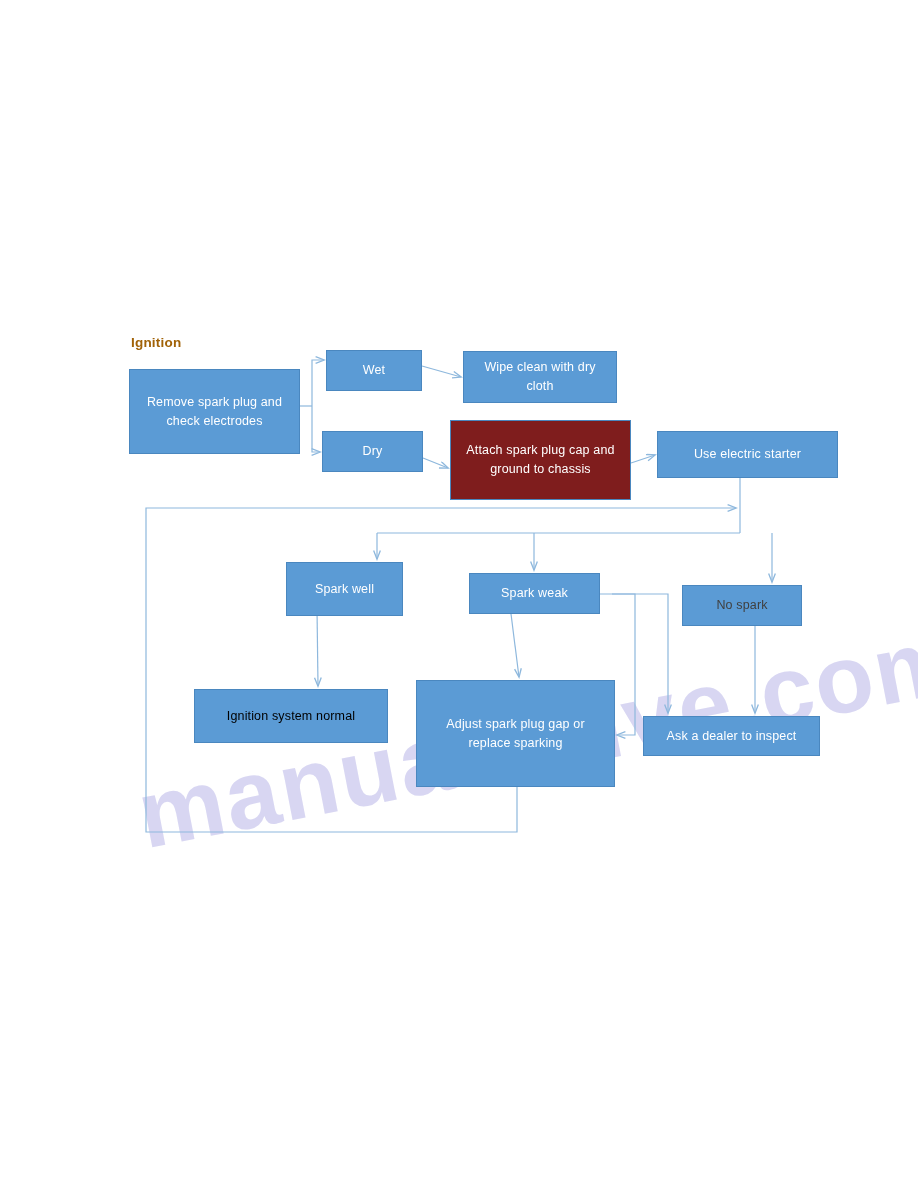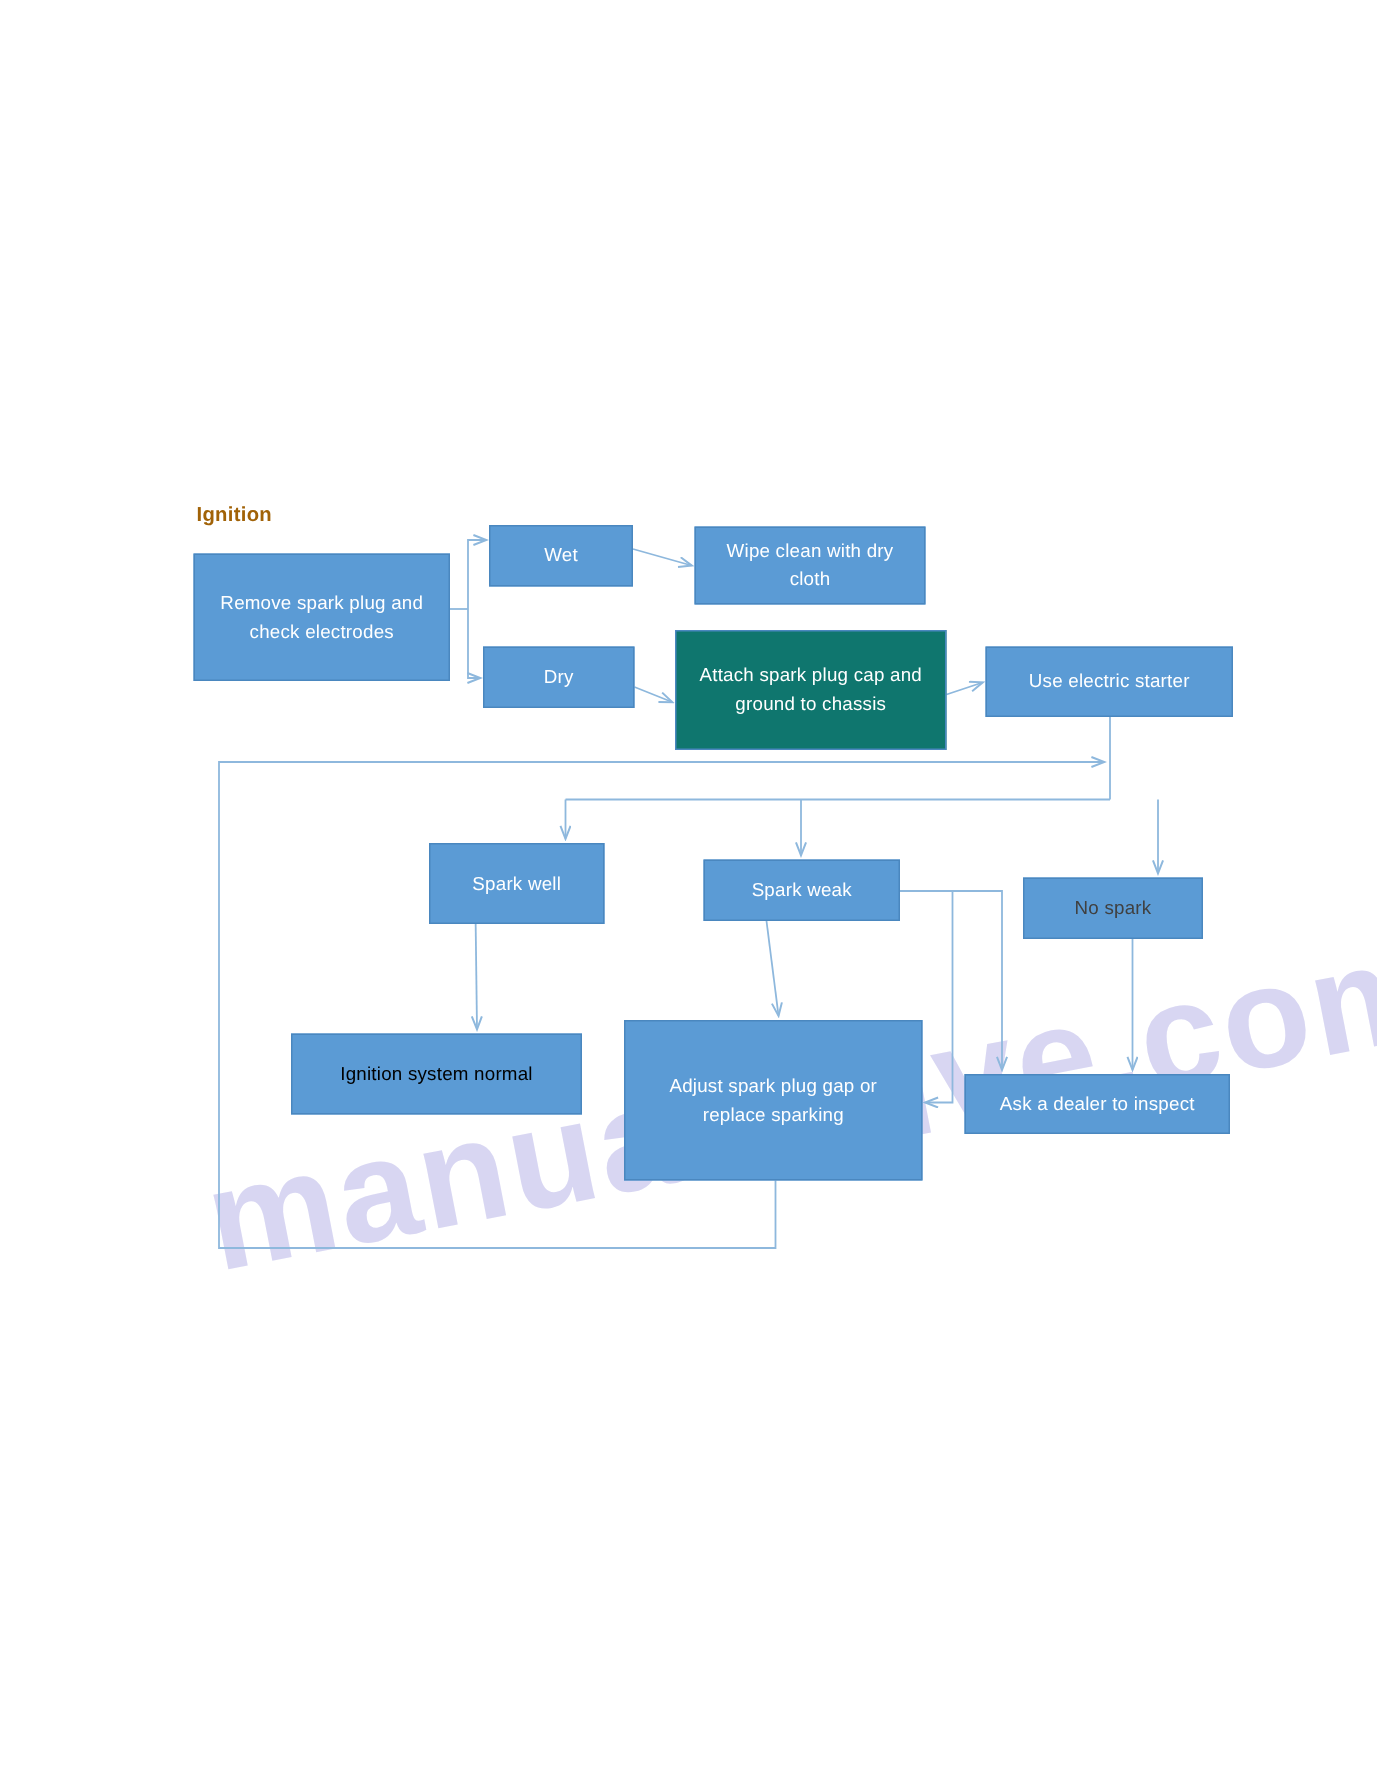--- a/index.html
+++ b/index.html
@@ -141,22 +141,22 @@
 
         <path d="M517,787 L517,832 L146,832 L146,508 L736,508" marker-end="url(#arrowhead)"></path>
 
       </g>
     </svg>
 
     <div class="node" style="left: 129px; top: 369px; width: 171px; height: 85px; background: rgb(91, 155, 213); border-color: rgb(74, 135, 191); color: rgb(255, 255, 255);">Remove spark plug and check electrodes</div>
     <div class="node" style="left: 326px; top: 350px; width: 96px; height: 41px; background: rgb(91, 155, 213); border-color: rgb(74, 135, 191); color: rgb(255, 255, 255);">Wet</div>
     <div class="node" style="left: 322px; top: 431px; width: 101px; height: 41px; background: rgb(91, 155, 213); border-color: rgb(74, 135, 191); color: rgb(255, 255, 255);">Dry</div>
     <div class="node" style="left: 463px; top: 351px; width: 154px; height: 52px; background: rgb(91, 155, 213); border-color: rgb(74, 135, 191); color: rgb(255, 255, 255);">Wipe clean with dry cloth</div>
-    <div class="node" style="left: 450px; top: 420px; width: 181px; height: 80px; background: #0f766e; border-color: rgb(74, 135, 191); color: rgb(255, 255, 255);">Attach spark plug cap and ground to chassis</div>
-    <div class="node" style="left: 657px; top: 431px; width: 165px; height: 47px; background: rgb(91, 155, 213); border-color: rgb(74, 135, 191); color: rgb(255, 255, 255);">Use electric starter</div>
+    <div class="node" style="left: 450px; top: 420px; width: 181px; height: 80px; background: #7f1d1d; border-color: rgb(74, 135, 191); color: rgb(255, 255, 255);">Attach spark plug cap and ground to chassis</div>
+    <div class="node" style="left: 657px; top: 431px; width: 181px; height: 47px; background: rgb(91, 155, 213); border-color: rgb(74, 135, 191); color: rgb(255, 255, 255);">Use electric starter</div>
     <div class="node" style="left: 286px; top: 562px; width: 117px; height: 54px; background: rgb(91, 155, 213); border-color: rgb(74, 135, 191); color: rgb(255, 255, 255);">Spark well</div>
     <div class="node" style="left: 469px; top: 573px; width: 131px; height: 41px; background: rgb(91, 155, 213); border-color: rgb(74, 135, 191); color: rgb(255, 255, 255);">Spark weak</div>
     <div class="node" style="left: 682px; top: 585px; width: 120px; height: 41px; background: rgb(91, 155, 213); border-color: rgb(74, 135, 191); color: #404040;">No spark</div>
     <div class="node" style="left: 194px; top: 689px; width: 194px; height: 54px; background: rgb(91, 155, 213); border-color: rgb(74, 135, 191); color: #000000;">Ignition system normal</div>
     <div class="node" style="left: 416px; top: 680px; width: 199px; height: 107px; background: rgb(91, 155, 213); border-color: rgb(74, 135, 191); color: rgb(255, 255, 255);">Adjust spark plug gap or replace sparking</div>
     <div class="node" style="left: 643px; top: 716px; width: 177px; height: 40px; background: rgb(91, 155, 213); border-color: rgb(74, 135, 191); color: rgb(255, 255, 255);">Ask a dealer to inspect</div>
 
   </div>
 </div>
 

